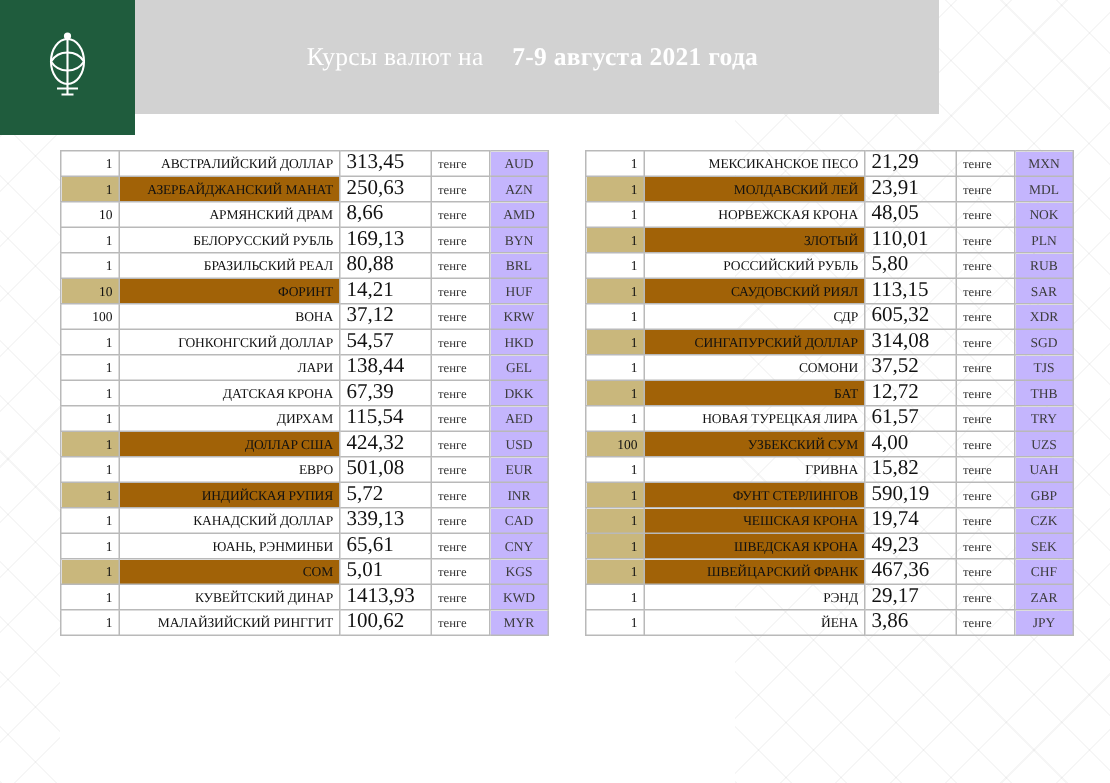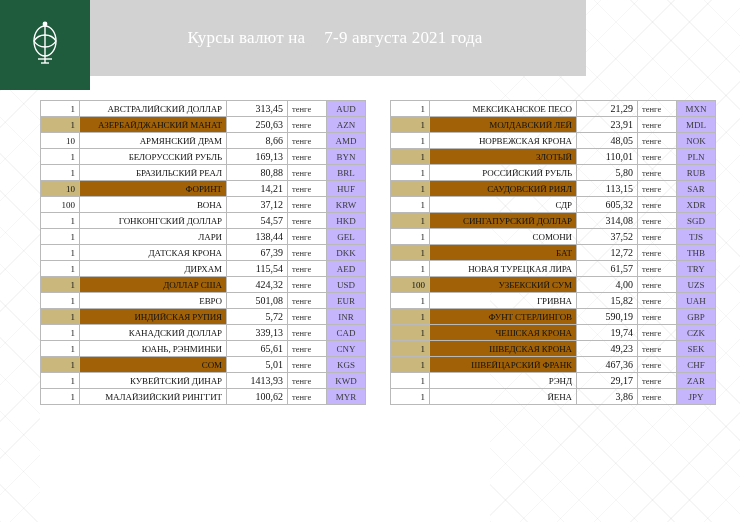--- a/index.html
+++ b/index.html
@@ -23,40 +23,41 @@
     background:
       repeating-linear-gradient(135deg, rgba(0,0,0,0.035) 0 1px, transparent 1px 26px),
       repeating-linear-gradient(45deg, rgba(0,0,0,0.035) 0 1px, transparent 1px 26px);
     pointer-events:none;
   }
 
   
   .header{
     position:absolute;left:0;top:0;width:586px;height:76px;
     background:#d2d2d2;
+    padding-left:40px;
   }
   .logo-box{
     position:absolute;left:0;top:0;width:90px;height:90px;
     background:#1f5c3d;
     display:flex;align-items:center;justify-content:center;
   }
   .logo-mark{
     width:40px;height:52px;
     display:block;
   }
   .header-title{
     position:absolute;left:90px;top:0;right:0;height:76px;
     display:flex;align-items:center;justify-content:center;
     color:#ffffff;
     font-size:17px;
     letter-spacing:.2px;
     padding-right:6px;
     box-sizing:border-box;
   }
-  .header-title .strong{font-weight:normal;margin-left:19px;}
+  .header-title .strong{font-weight:bold;margin-left:19px;}
 
   
   .tables{
     position:absolute;top:100px;left:0;width:740px;
   }
   table{
     border-collapse:collapse;
     font-size:9.5px;
     color:#111;
   }
@@ -79,22 +80,22 @@
     font-size:9px;
   }
   td.qty.hl{background:#c9b77c;}
   td.name{
     width:138px;text-align:right;
     font-size:9px;
     letter-spacing:-0.1px;
   }
   td.name.hl{background:#a16207;}
   td.rate{
-    width:52px;text-align:right;
-    font-size:10px;
+    width:52px;
+    font-size:14px;
   }
   td.cur{
     width:30px;text-align:left;
     font-size:8.5px;
     color:#333;
     margin-left:44px;
   }
   td.code{
     width:30px;text-align:center;
     font-size:9px;

